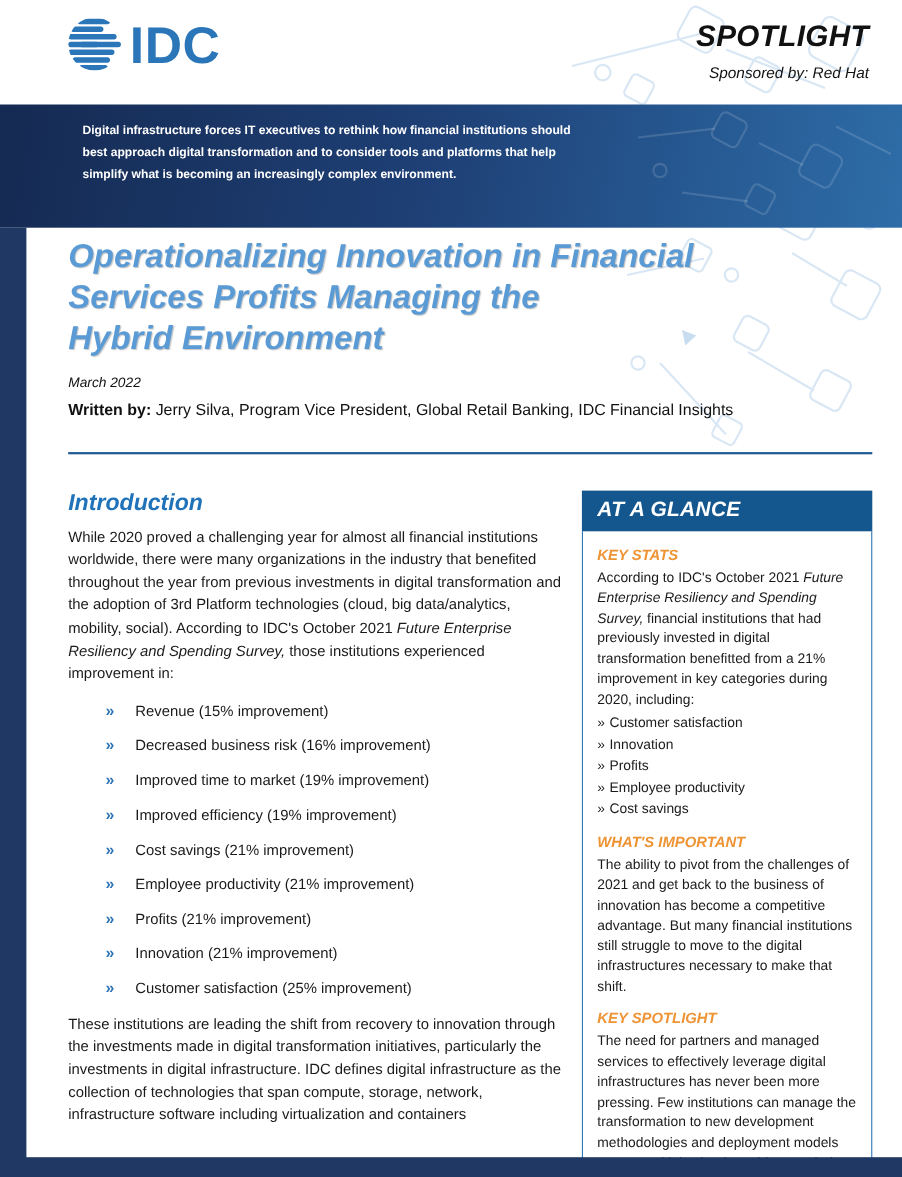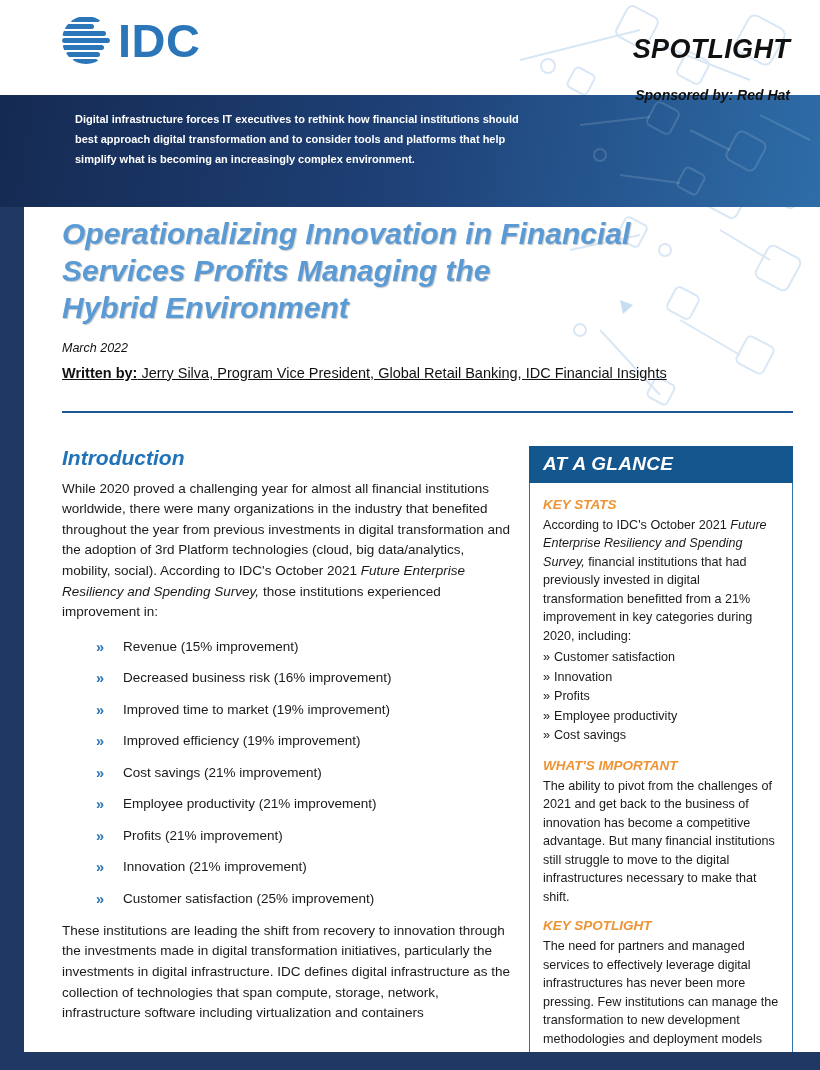--- a/index.html
+++ b/index.html
@@ -7,23 +7,23 @@
     position:relative; width:820px; height:1070px; margin:0 auto;
     background:#ffffff; overflow:hidden;
     font-family:"Liberation Sans", sans-serif; color:#1a1a1a;
   }
   
   .circuit { position:absolute; top:0; right:0; z-index:0; pointer-events:none; }
   
   .top-header { position:absolute; top:0; left:0; right:0; height:95px; z-index:2;padding-left:33px; }
   .logo { position:absolute; left:60px; top:14px; display:flex; align-items:center; }
   .logo-text { font-size:47px; font-weight:bold; color:#2A76B9; letter-spacing:0.5px; margin-left:6px; line-height:1; }
-  .top-right { position:absolute; right:30px; top:34px; text-align:right; }
+  .top-right { position:absolute; right:30px; top:18px; text-align:right; }
   .spotlight { font-size:27px; font-weight:bold; font-style:italic; color:#111; letter-spacing:0.3px; }
-  .sponsored { font-size:14px; font-style:italic; font-weight:700; color:#111; margin-top:22px; }
+  .sponsored { font-size:14px; font-style:italic; font-weight:400; color:#111; margin-top:9px; }
   
   .banner {
     position:absolute; top:95px; left:0; width:820px; height:112px; z-index:1;
     background:linear-gradient(100deg, #152A52 0%, #1E4076 48%, #2E6DA8 100%);
   }
   .banner-pattern { position:absolute; top:0; right:0; }
   .banner-text {
     position:relative; padding:15px 60px 0 75px; color:#ffffff;
     font-weight:bold; font-size:11px; line-height:1.8;
   }
@@ -31,21 +31,21 @@
   .left-strip { position:absolute; left:0; top:207px; bottom:0; width:24px; background:#1F3864; z-index:1; }
   .footer-bar { position:absolute; left:0; right:0; bottom:0; height:18px; background:#1F3864; z-index:3; }
   
   main { position:absolute; left:62px; top:215px; width:731px; z-index:2; }
   .doc-title {
     margin:0; font-size:30px; font-weight:bold; font-style:italic;
     color:#5B9BD5; line-height:1.24; text-shadow:1px 1px 1px rgba(90,90,90,0.35);
     width:620px;
   }
   .doc-date { font-size:12.5px; font-style:italic; margin-top:14px; color:#111; }
-  .byline { font-size:14.5px; margin-top:10px; color:#111;text-decoration:underline; }
+  .byline { font-size:14.5px; margin-top:10px; color:#111; }
   .byline b { font-weight:bold; }
   .rule { border:none; border-top:2px solid #1C5796; margin:30px 0 0 0; width:731px; }
   .columns { display:flex; margin-top:33px; }
   
   .intro { width:452px; }
   .intro h2 { margin:0 0 9px 0; font-size:21px; font-weight:bold; font-style:italic; color:#2173B9; }
   .intro p { margin:0; font-size:13.5px; line-height:20.6px; }
   .intro p.closing { margin-top:12px; }
   .bullet-list { list-style:none; margin:14px 0 0 0; padding:0 0 0 34px; }
   .bullet-list li { position:relative; padding-left:27px; margin-bottom:11.5px; font-size:13.5px; line-height:20px; }

